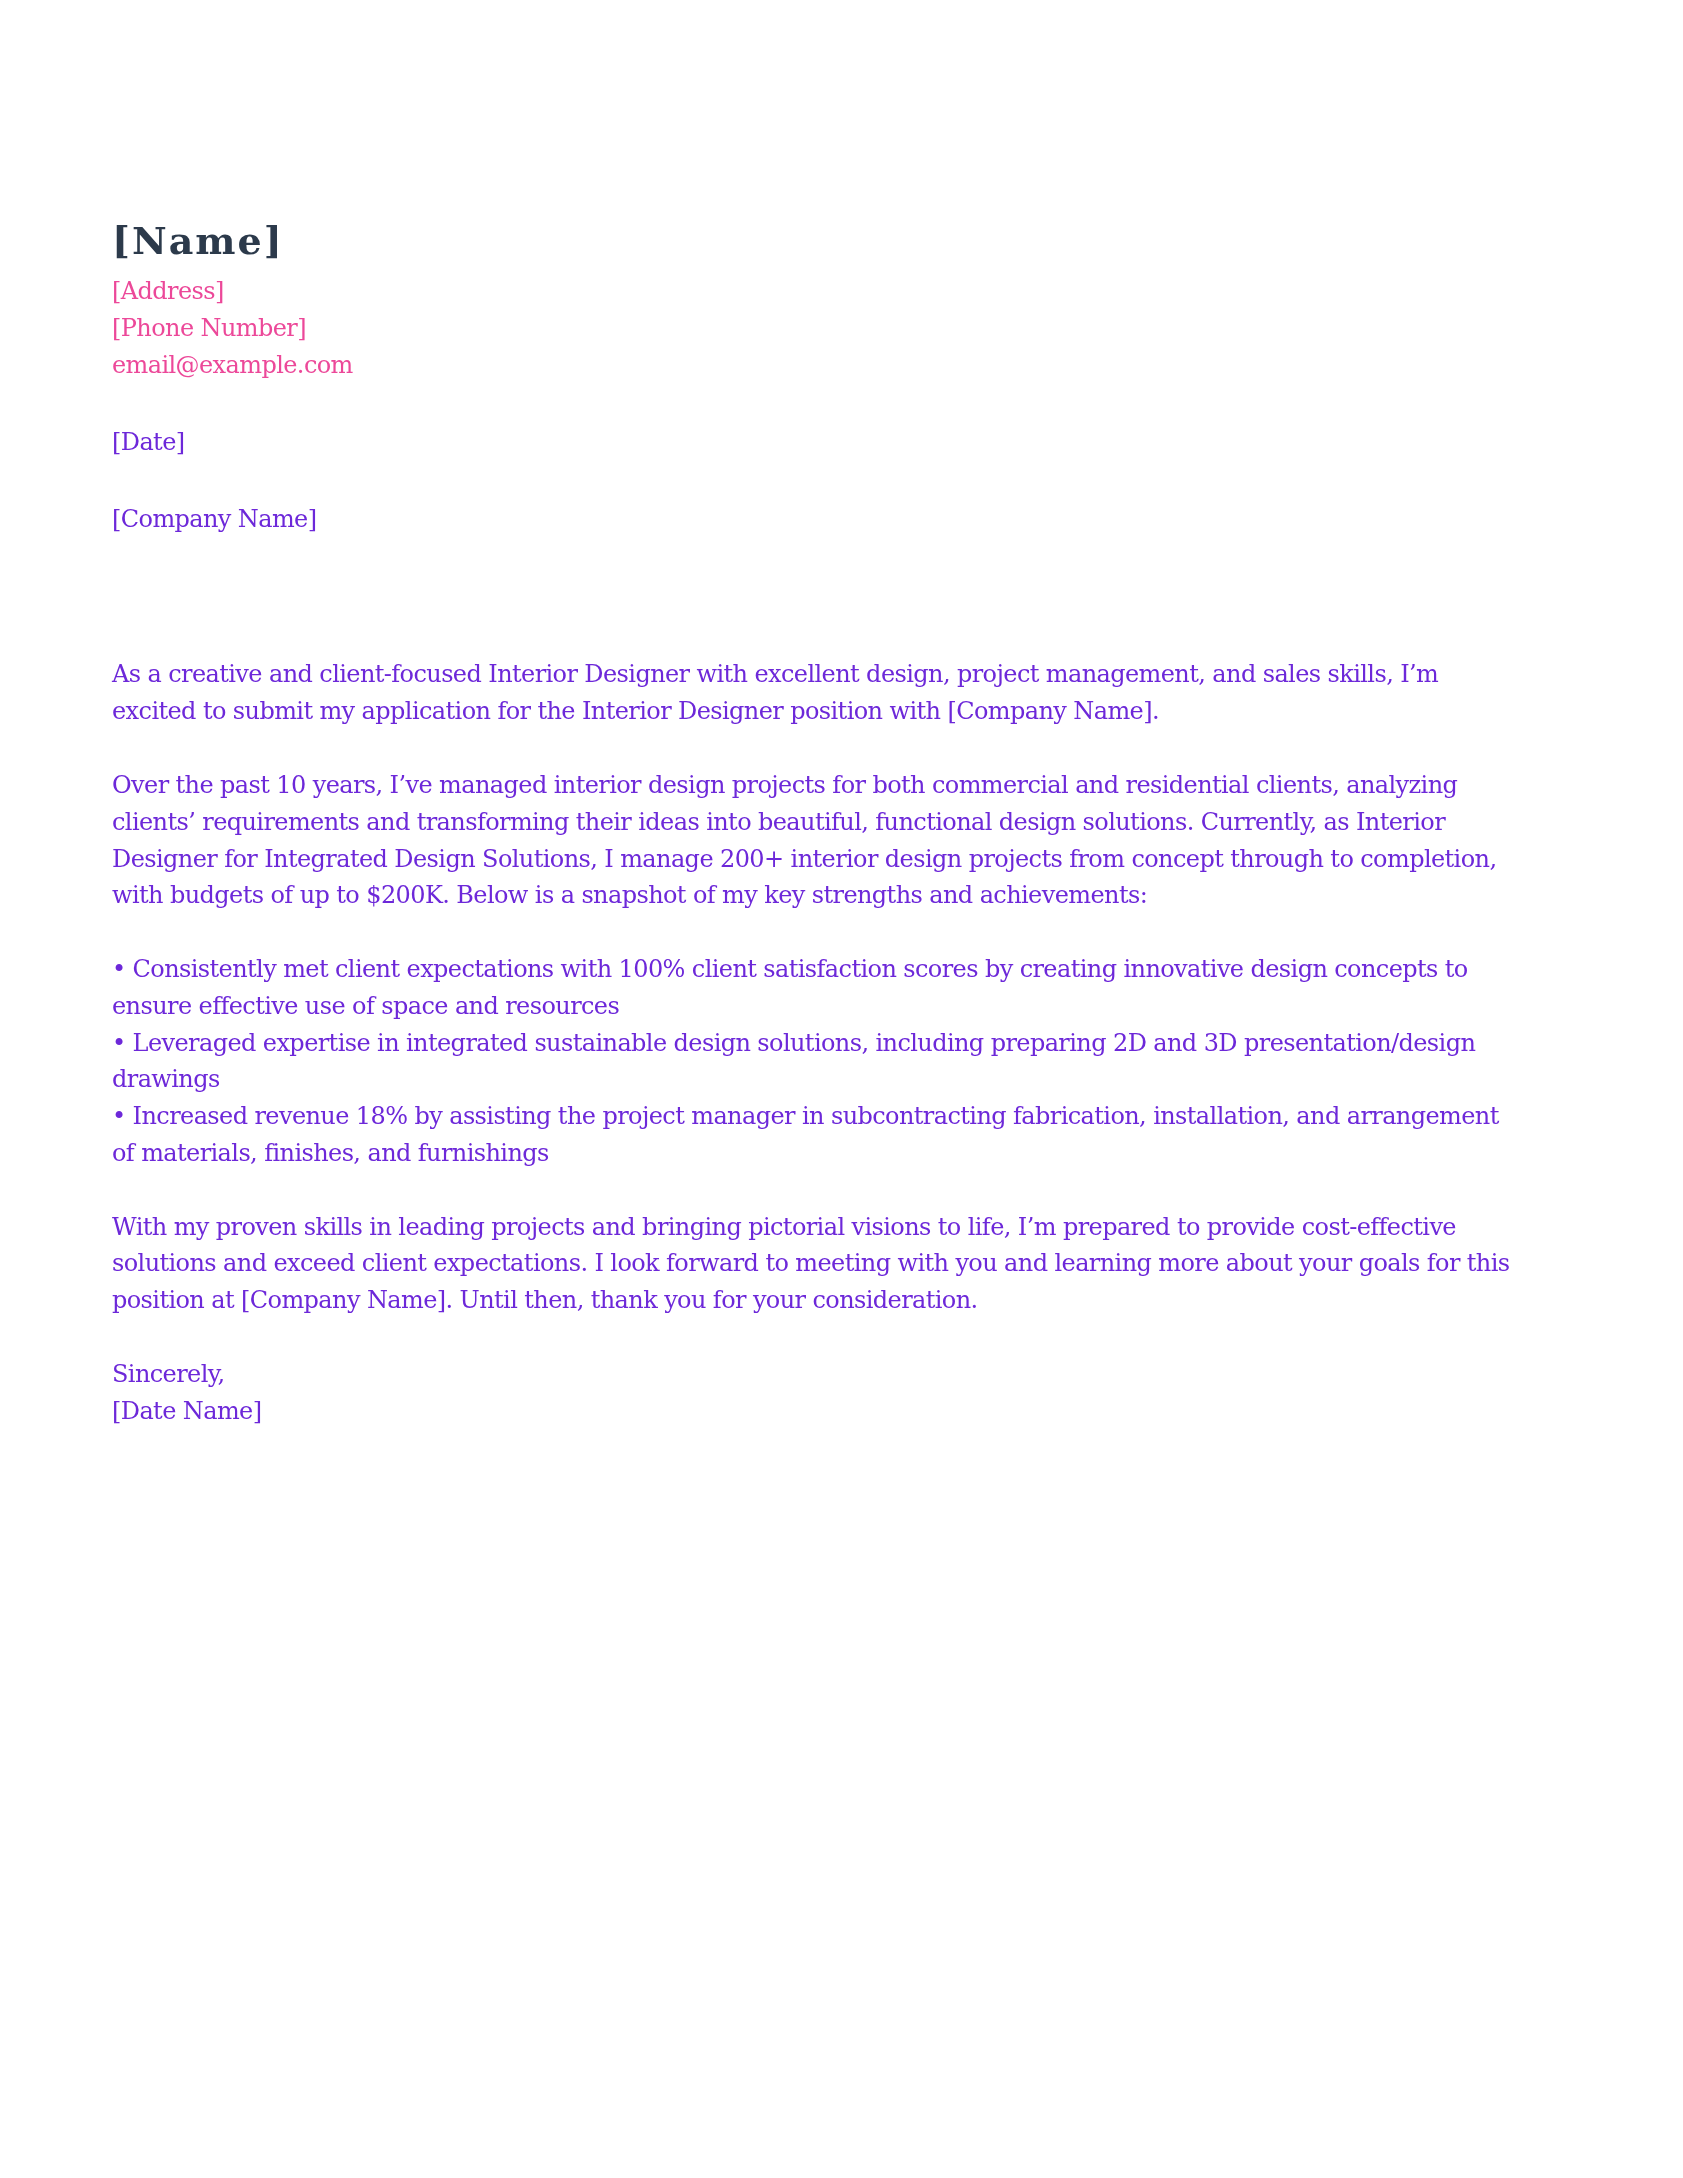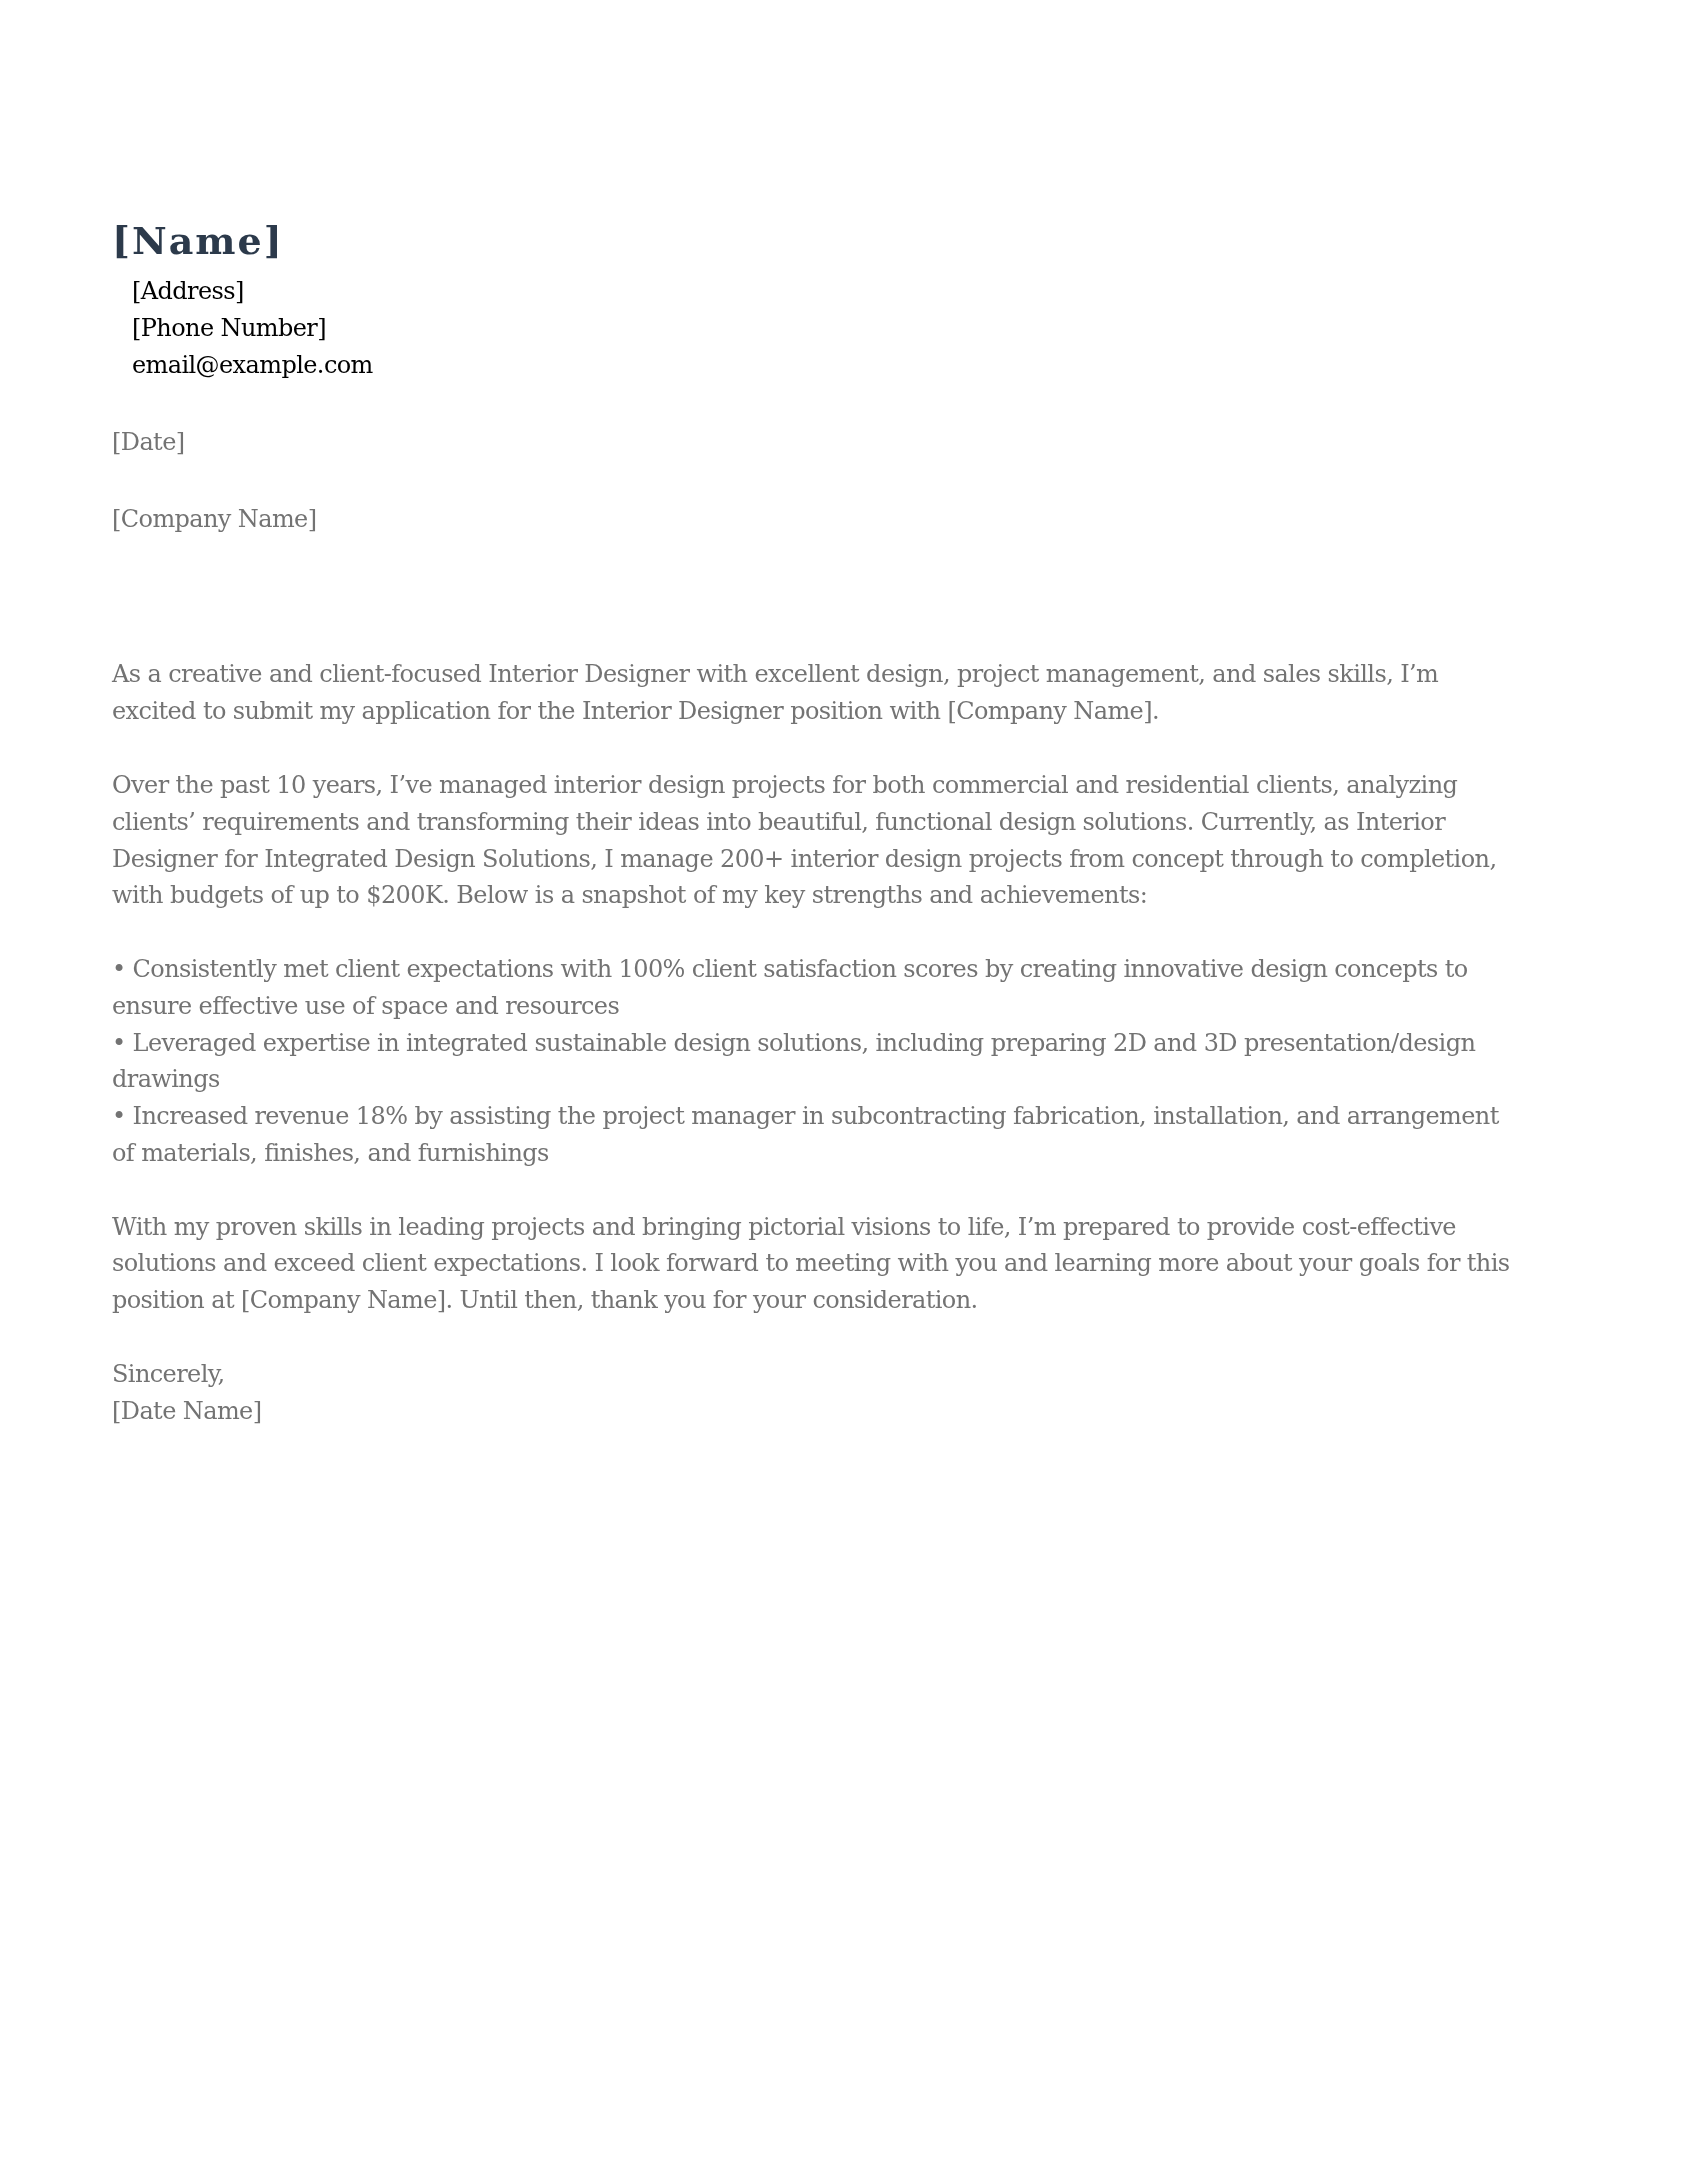--- a/index.html
+++ b/index.html
@@ -1,30 +1,30 @@
 <!DOCTYPE html>
 <html><head>
 <meta charset="utf-8">
 <style>
   html, body { margin: 0; padding: 0; background: #ffffff; }
   body { width: 1683px; height: 2178px; position: relative; overflow: hidden; }
   .page { position: absolute; left: 0; top: 0; width: 1683px; height: 2178px; background: #ffffff; }
   .ln {
     position: absolute; left: 112px; white-space: nowrap;
     font-family: "DejaVu Serif", "Liberation Serif", serif;
-    font-size: 24px; line-height: 37px; color: #737373;
+    font-size: 24px; line-height: 37px; color: #6d28d9;
     letter-spacing: -0.6px;
   }
   .name {
     position: absolute; left: 112px; top: 216px;
     font-family: "DejaVu Serif", "Liberation Serif", serif;
     font-size: 38px; font-weight: bold; color: #2c3a4b; letter-spacing: 2px;
     line-height: 50px; white-space: nowrap;
   }
-  .contact { color: #000000; margin-left: 20px; }
+  .contact { color: #ec4899; }
 </style>
 </head>
 <body>
 
 <div class="page">
   <div class="name">[Name]</div>
 
   <div class="ln contact" style="top:273px">[Address]</div>
   <div class="ln contact" style="top:310px">[Phone Number]</div>
   <div class="ln contact" style="top:347px">email@example.com</div>

